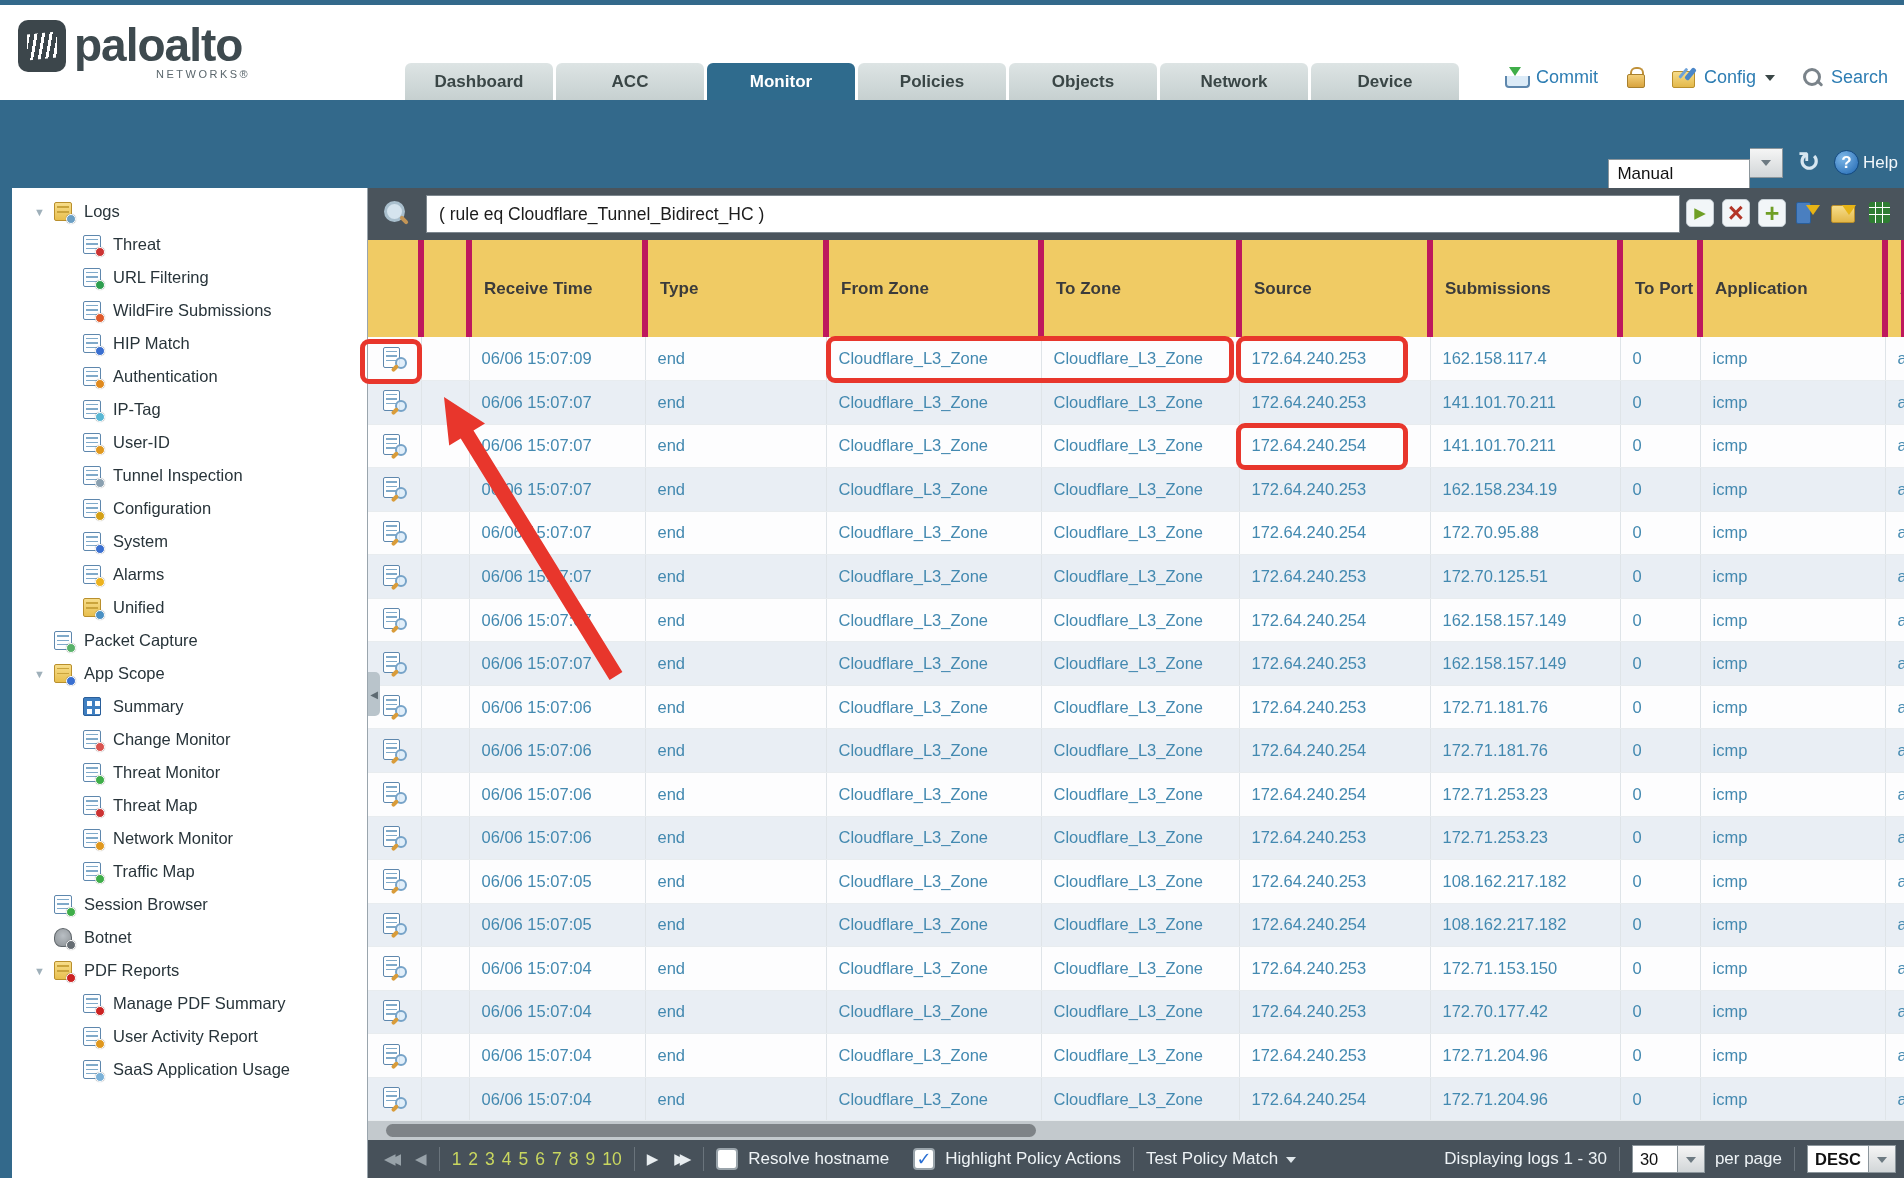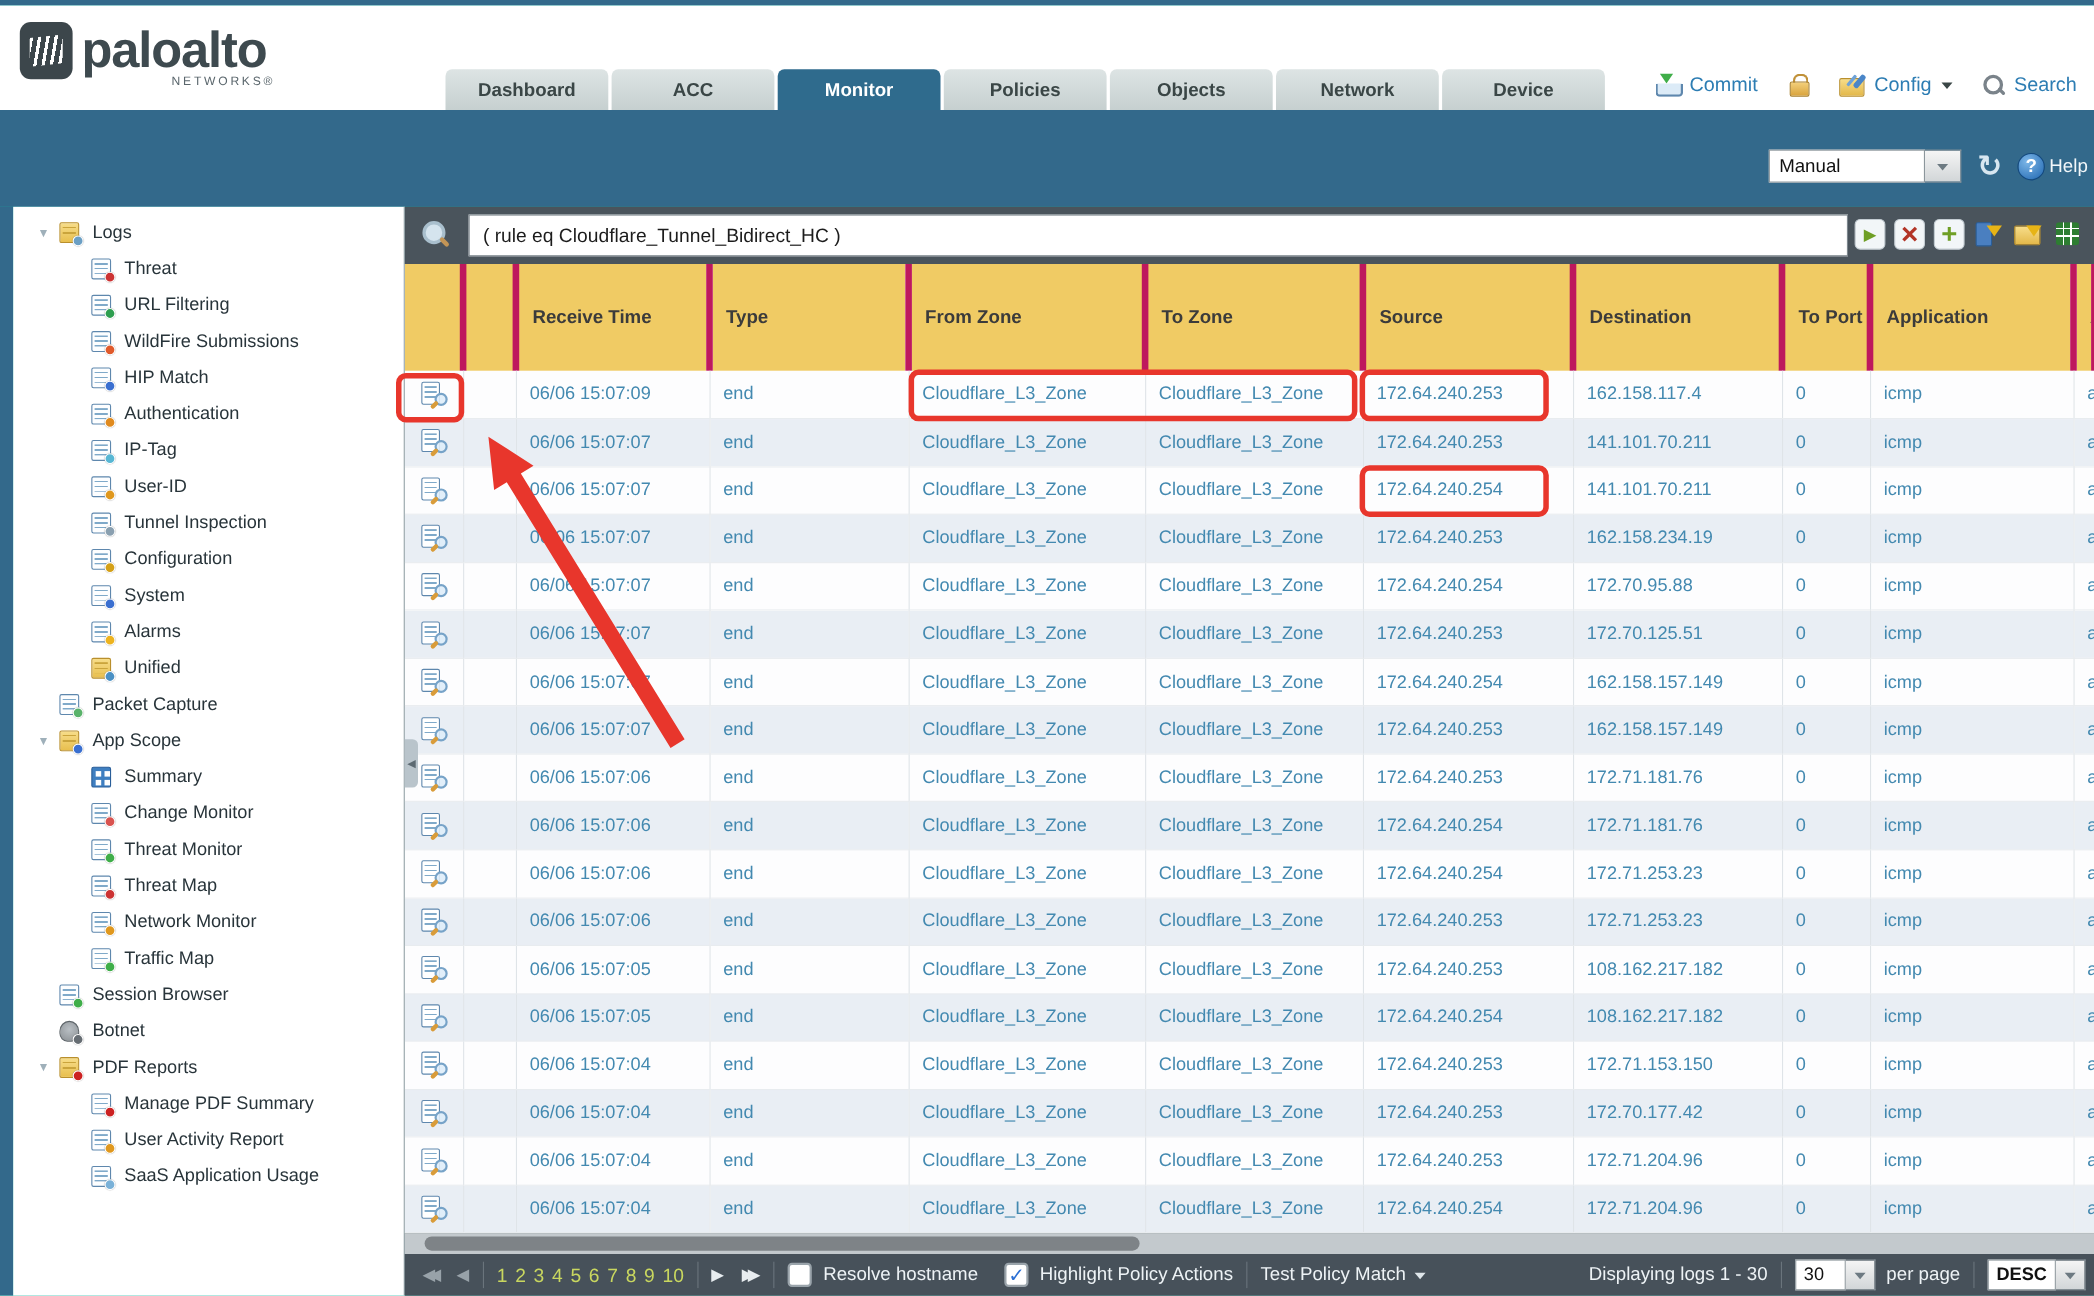--- a/index.html
+++ b/index.html
@@ -3,21 +3,21 @@
 <meta charset="utf-8">
 <style>
   :root{
     --top-band:#33698b; --active-tab:#2f6b8d; --table-header:#f0cb64;
     --log-blue:#4389b0; --annotation-red:#e8362c; --footer-bar:#47515a;
     --page-green:#c9d75f; --selected-nav:#cfdae1; --link-blue:#2d7db3;
   }
   *{box-sizing:border-box; margin:0; padding:0;}
   html,body{width:1904px;height:1178px;overflow:hidden;}
   body{font-family:"Liberation Sans","DejaVu Sans",sans-serif; background:#fff;}
-  #app{position:relative;width:1904px;height:1178px;overflow:hidden;background:#14b8a6;}
+  #app{position:relative;width:1904px;height:1178px;overflow:hidden;background:#3b82f6;}
 
   
   #top-strip{position:absolute;left:0;top:0;width:100%;height:5px;background:var(--top-band);}
   #header{position:absolute;left:0;top:5px;width:100%;height:95px;background:#fff;}
   #brand{position:absolute;left:18px;top:15px;display:flex;align-items:flex-start;}
   .logo-mark{width:48px;height:52px;background:#3c464b;border-radius:10px;position:relative;flex:none;}
   .logo-mark::before{content:"";position:absolute;left:9px;top:13px;width:30px;height:26px;
      background:repeating-linear-gradient(100deg,#fff 0 3px,transparent 3px 7.5px);transform:skewY(-6deg);}
   .brand-text{margin-left:8px;}
   .brand-name{font-size:46px;font-weight:bold;color:#3e4a4f;letter-spacing:-1px;line-height:50px;}
@@ -52,21 +52,21 @@
   .search-ico::after{content:"";position:absolute;right:1px;bottom:0;width:3px;height:8px;
     background:#7a838a;border-radius:2px;transform:rotate(-45deg);}
   .caret{display:inline-block;width:0;height:0;border:5px solid transparent;border-top:6px solid #3a4646;
     position:relative;top:3px;}
 
   
   #band{position:absolute;left:0;top:100px;width:100%;height:88px;background:var(--top-band);}
   #band-controls{position:absolute;right:6px;top:36px;display:flex;align-items:center;}
   .sel-box{background:#fff;border:1px solid #8c969c;height:30px;display:flex;align-items:center;
     padding:0 8px;font-size:17px;color:#111;}
-  #manual-select{width:142px;}
+  #manual-select{width:142px;margin-top:23px;}
   .sel-btn{width:33px;height:30px;background:linear-gradient(#f5f5f5,#d2d6d8);border:1px solid #8c969c;
     border-left:none;display:flex;align-items:center;justify-content:center;cursor:pointer;}
   .sel-btn .caret{border-top-color:#6d7a82;top:3px;}
   .refresh-ico{margin-left:14px;font-size:27px;line-height:27px;color:#d7e6f0;font-weight:bold;cursor:pointer;}
   .refresh-ico::before{content:"↻";}
   .help-ico{margin-left:14px;width:25px;height:25px;border-radius:50%;
     background:radial-gradient(circle at 35% 30%,#7db7e8,#1f66b0);border:1px solid #14497e;
     color:#fff;font-weight:bold;font-size:17px;display:flex;align-items:center;justify-content:center;cursor:pointer;}
   #help-label{color:#f2f7fa;font-size:17px;margin-left:4px;}
 
@@ -513,21 +513,21 @@
         </colgroup>
         <thead>
             <tr id="hdr-row">
               <th></th>
               <th></th>
               <th>Receive Time</th>
               <th>Type</th>
               <th>From Zone</th>
               <th>To Zone</th>
               <th>Source</th>
-              <th>Destination</th>
+              <th>Submissions</th>
               <th>To Port</th>
               <th>Application</th>
               <th>A</th>
             </tr>
           </thead>
         <tbody id="log-tbody">
             <tr class="even">
               <td class="c-ico"><span class="detail-ico"><span class="pg"></span><span class="mg"></span></span></td>
               <td></td>
               <td>06/06 15:07:09</td>

